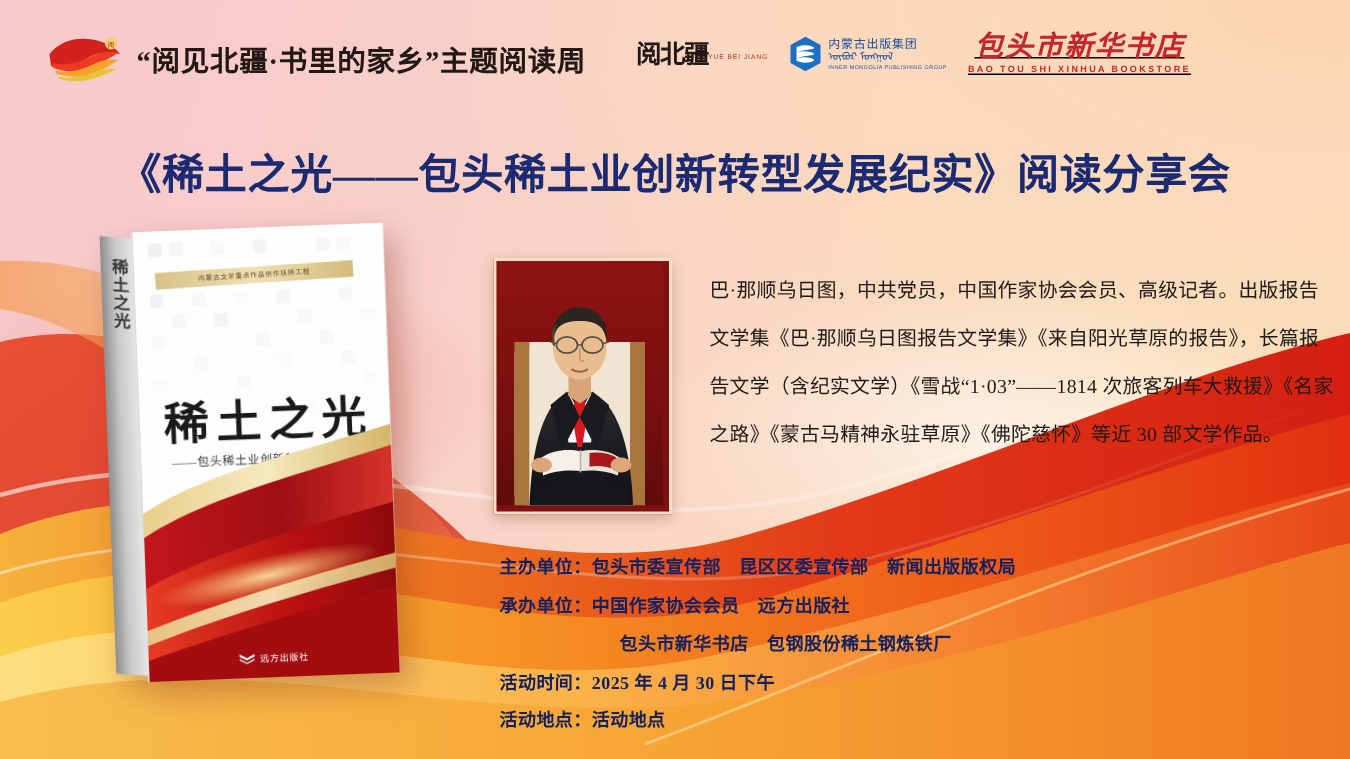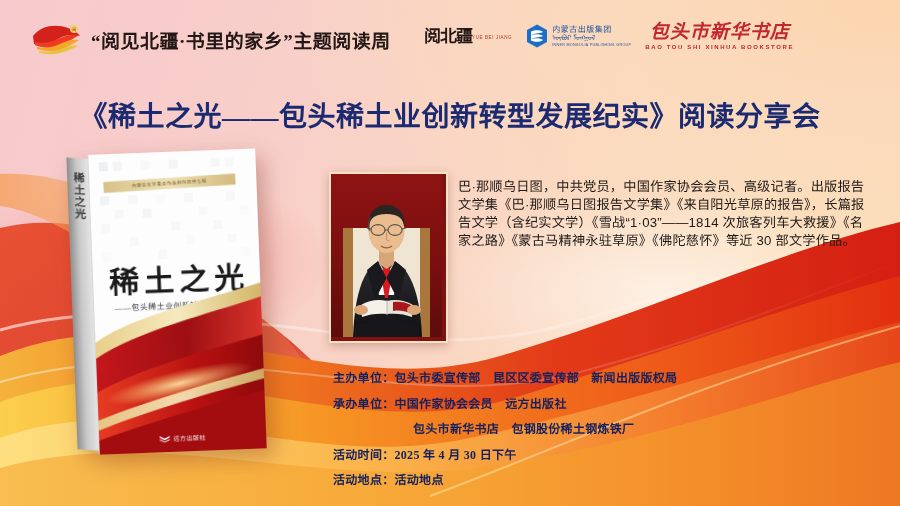--- a/index.html
+++ b/index.html
@@ -91,21 +91,21 @@
   .logo-impg { display: flex; align-items: center; gap: 4px; }
   .impg-mark { width: 22px; height: 24px; flex: none; }
   .impg-txt { display: flex; flex-direction: column; }
   .impg-cn { font-size: 8px; color: #1b4f9c; letter-spacing: .5px; line-height: 1.25;
              font-family: "Liberation Serif", serif; white-space: nowrap; }
   .impg-mn { font-size: 7px; color: #1b4f9c; letter-spacing: 2px; line-height: 1.1; }
   .impg-en { font-size: 3.6px; color: #1b4f9c; letter-spacing: .35px; margin-top: 1px;
              font-family: "Liberation Sans", sans-serif; white-space: nowrap; }
 
   
-  .logo-xinhua { display:flex; flex-direction: column; align-items: center; }
+  .logo-xinhua { display:flex; flex-direction: column; align-items: center; text-decoration: underline; }
   .xh-cn {
     font-size: 19px; color: #c1272d; line-height: 1;
     letter-spacing: 1px; font-style: italic; font-weight: bold;
     font-family: "Liberation Serif", "DejaVu Serif", serif;
     white-space: nowrap;
   }
   .xh-en {
     font-size: 6px; color: #c1272d; letter-spacing: 1.6px; margin-top: 3px;
     font-family: "Liberation Sans", sans-serif; white-space: nowrap; font-weight: bold;
   }
@@ -196,27 +196,27 @@
     border: 2px solid #f3e3c4;
     box-shadow: 0 3px 9px rgba(120,50,30,.3);
     overflow: hidden;
     background: #7e1111;
   }
   .portrait svg { display:block; width: 111px; height: 163px; }
 
   
   .bio {
     position: absolute;
-    left: 458px; top: 178px;
+    left: 473px; top: 178px;
     width: 416px;
     color: #1f1a17;
     font-size: 13.2px;
-    line-height: 18px;
+    line-height: 32px;
     letter-spacing: .2px;
-    font-family: Liberation Sans, sans-serif;
+    font-family: Liberation Serif, serif;
   }
 
   
   .info {
     position: absolute;
     left: 333px; top: 366px;
     width: 560px;
     color: #15215e;
     font-size: 12px;
     line-height: 25.5px;

